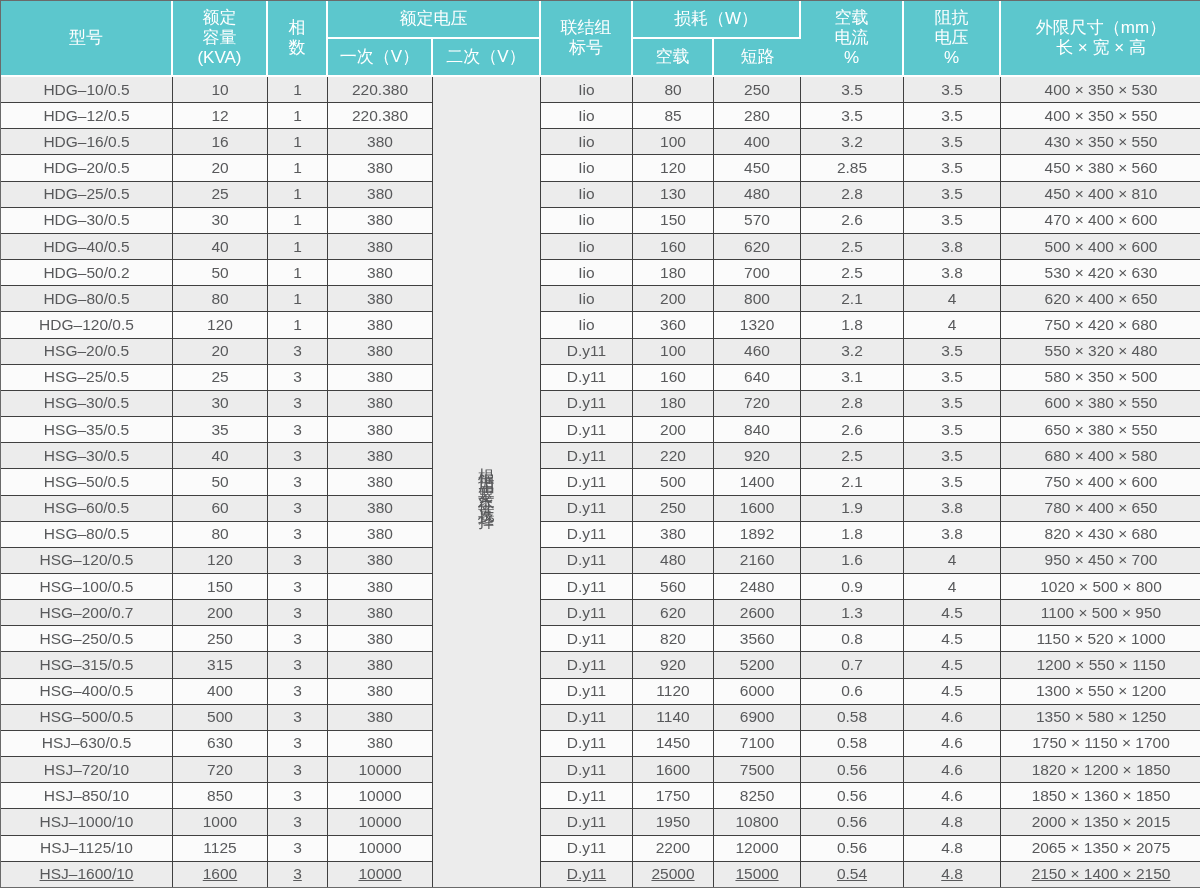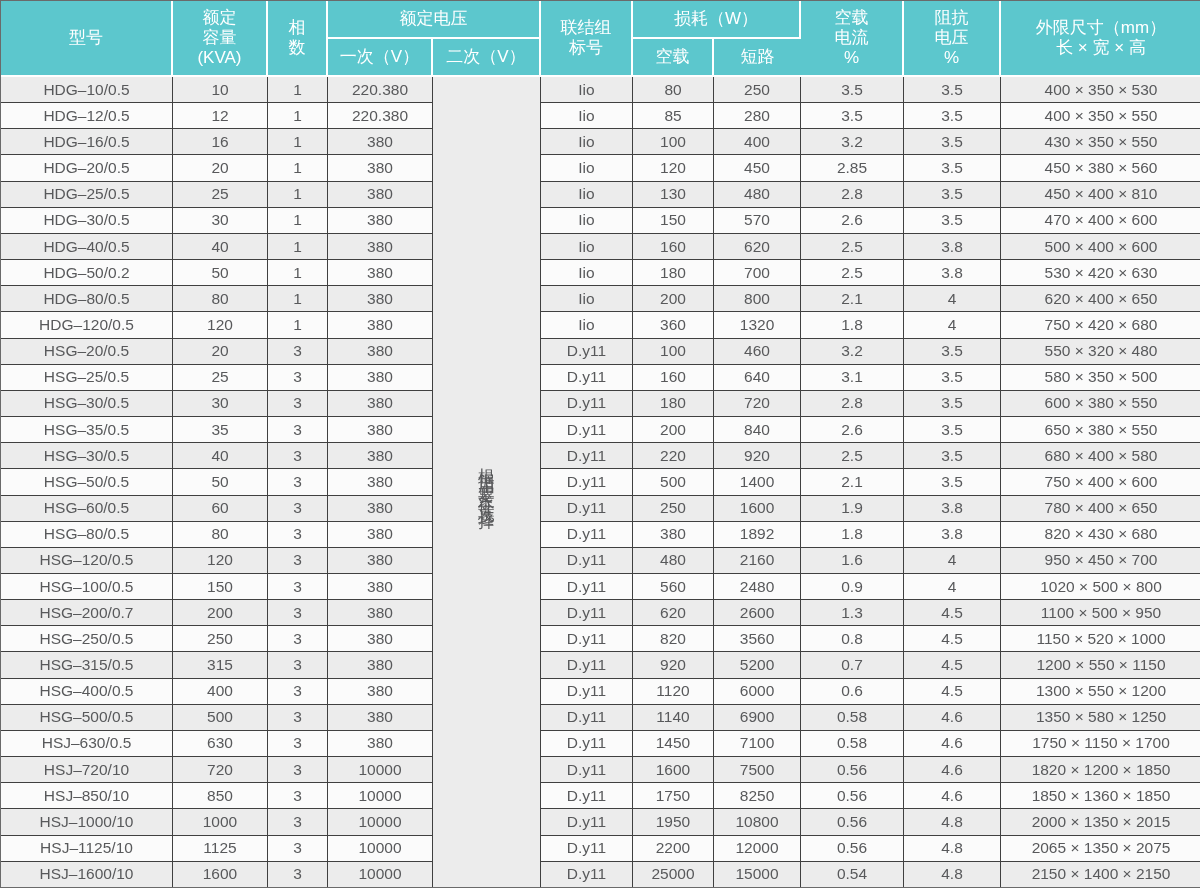--- a/index.html
+++ b/index.html
@@ -21,21 +21,21 @@
   thead th:last-child{border-right:none;}
   thead tr.h1{height:38px;}
   thead tr.h2{height:38px;}
   
   tbody td{
     color:var(--data-text);font-size:15.5px;text-align:center;vertical-align:middle;
     border-right:1px solid var(--border);border-bottom:1px solid var(--border);
     height:25px;padding:0;overflow:hidden;white-space:nowrap;
   }
   tbody td:last-child{border-right:none;margin-top:38px;}
-  tbody tr:last-child td{border-bottom:none;}
+  tbody tr:last-child td{border-bottom:none;text-decoration:underline;}
   tbody tr:nth-child(odd) td{background:var(--stripe-odd);}
   tbody tr:nth-child(even) td{background:var(--stripe-even);}
   td.note-cell{background:var(--stripe-odd) !important;border-bottom:none;vertical-align:middle;}
   .vertical-text{
     writing-mode:vertical-rl;text-orientation:upright;display:inline-block;
     font-size:16.5px;letter-spacing:5px;color:var(--data-text);line-height:1;
   }
 </style>
 </head>
 <body>

